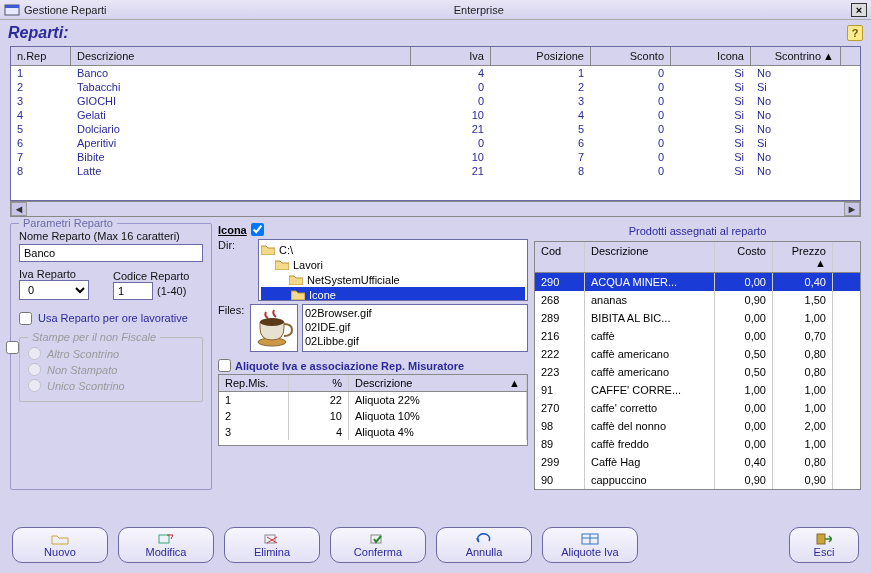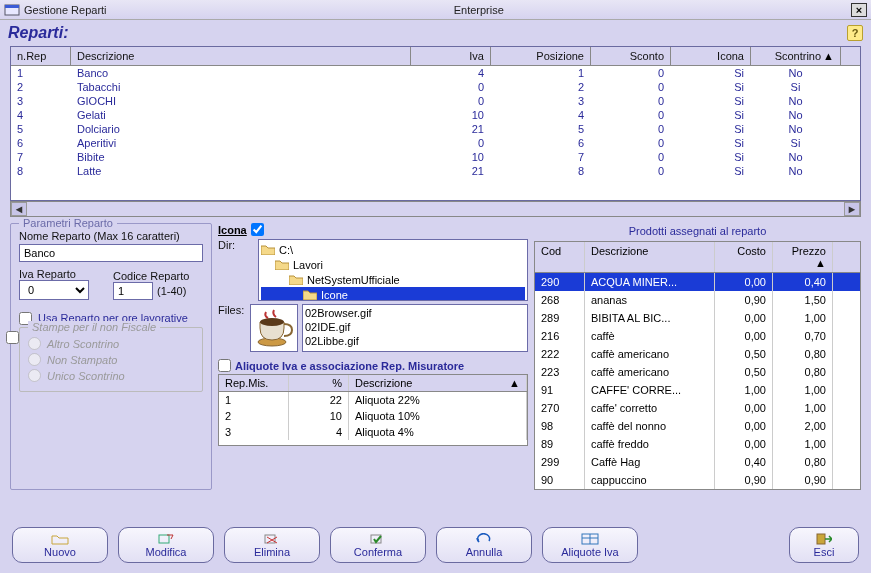--- a/index.html
+++ b/index.html
@@ -17,21 +17,21 @@
 .gridhead { background:#d6d3ef; border-bottom:1px solid #888; font-weight:normal; color:#111; }
 .gridhead .cell { border-right:1px solid #888; padding:3px 6px; }
 .gridbody { overflow-y:scroll; flex:1; background:#fff; }
 .gridrow .cell { padding:1px 6px; color:#2a2a9a; border-right:1px solid transparent; }
 .cell.nrep { width:60px; text-align:left; }
 .cell.desc { width:340px; }
 .cell.iva { width:80px; text-align:right; }
 .cell.pos { width:100px; text-align:right; }
 .cell.sconto { width:80px; text-align:right; }
 .cell.icona { width:80px; text-align:right; }
-.cell.scon { width:90px; text-align:center; }
+.cell.scon { width:90px; text-align:left; }
 .gridhead .cell.scon { display:flex; justify-content:flex-end; align-items:center; }
 .hscroll { height:16px; border:1px solid #888; margin:0 10px 2px 10px; background:#d6d3ef; position:relative; }
 .hscroll .arrow { position:absolute; top:0; width:16px; height:14px; background:#c8c5e8; border:1px solid #999; text-align:center; line-height:12px; color:#333; cursor:pointer; }
 .hscroll .arrow.l { left:0; } .hscroll .arrow.r { right:0; }
 
 .midpanel { display:flex; margin:6px 10px 0 10px; gap:6px; }
 .leftbox { flex:0 0 200px; border:1px solid #9a98c8; padding:6px 8px 8px 8px; position:relative; background:#d6d3ef; border-radius:2px; }
 .leftbox .legend { position:absolute; top:-7px; left:8px; background:#d6d3ef; padding:0 4px; color:#6b6ba8; font-size:11px; }
 .textinput { border:1px solid #6b6ba8; background:#fff; padding:2px 4px; color:#000; width:100%; }
 select.textinput { height:20px; }
@@ -210,21 +210,21 @@
         <div style="display:flex; align-items:center; gap:4px;">
           <input class="textinput" style="width: 40px;" value="1">
           <span class="smalllabel">(1-40)</span>
         </div>
       </div>
     </div>
     <div style="display:flex; align-items:flex-start; gap:6px; margin-top:12px;">
       <input type="checkbox" style="">
       <span class="smalllabel" style="color:#2a2a9a;">Usa Reparto per ore lavorative</span>
     </div>
-    <div class="fieldset-dimmed" style="margin-top:2px;">
+    <div class="fieldset-dimmed" style="margin-top:12px;">
       <span class="legend dimmed">Stampe per il non Fiscale</span>
       <div style="position:absolute; left:-14px; top:3px;"><input type="checkbox" style=""></div>
       <div class="radio-dim">
           <input type="radio" disabled="" style="">
           <span class="dimmed">Altro Scontrino</span>
         </div>
       <div class="radio-dim">
           <input type="radio" disabled="" style="">
           <span class="dimmed">Non Stampato</span>
         </div>
@@ -254,21 +254,21 @@
                 <path d="M0 2h5l2 2h7v7H0z" fill="#f5d98a" stroke="#b8923a"></path>
               </svg></span>
             <span>Lavori</span>
           </div>
           <div class="node" style="padding-left: 28px;">
             <span class="folder"><svg class="foldersvg" viewBox="0 0 14 11">
                 <path d="M0 2h5l2 2h7v7H0z" fill="#f5d98a" stroke="#b8923a"></path>
               </svg></span>
             <span>NetSystemUfficiale</span>
           </div>
-          <div class="node sel" style="padding-left: 42px;">
+          <div class="node sel" style="padding-left: 30px;">
             <span class="folder"><svg class="foldersvg" viewBox="0 0 14 11">
                 <path d="M0 2h5l2 2h7v7H0z" fill="#f5d98a" stroke="#b8923a"></path>
               </svg></span>
             <span>Icone</span>
           </div>
         </div>
     </div>
     <div style="display:flex; gap:4px;">
       <span class="smalllabel" style="width:28px;">Files:</span>
       <div class="filesarea" style="flex:1;">

